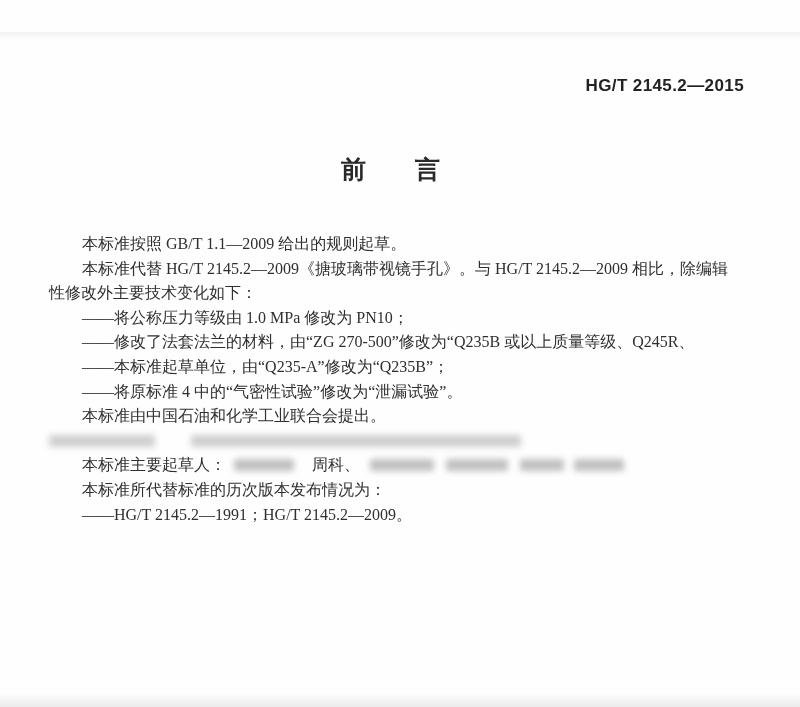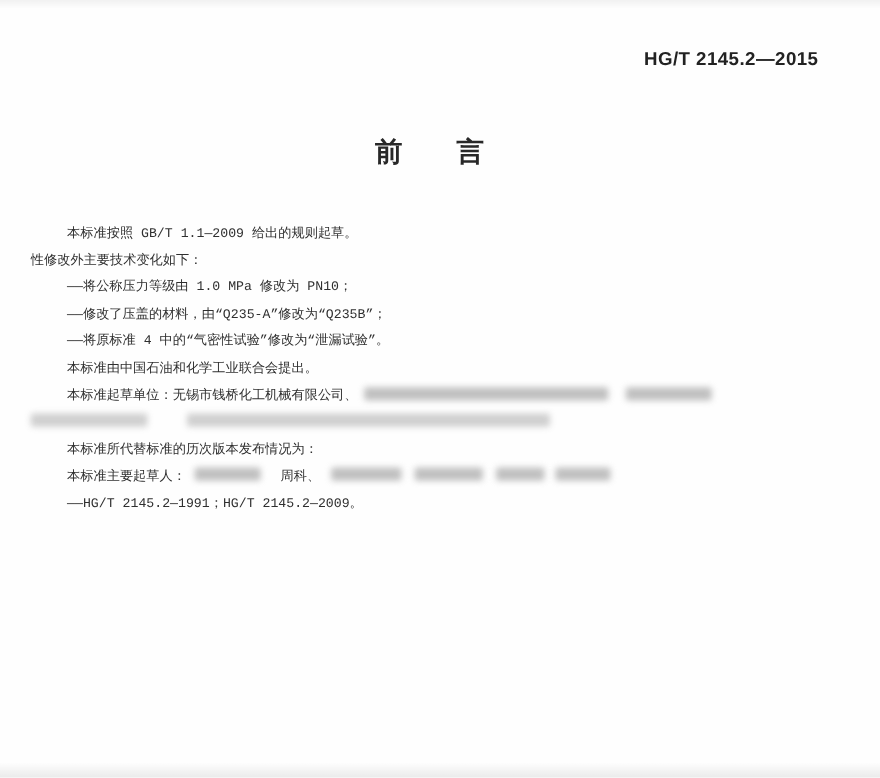--- a/index.html
+++ b/index.html
@@ -4,21 +4,21 @@
 <style>
   html, body { margin: 0; padding: 0; }
   body {
     width: 800px; height: 707px;
     background: #fefefe;
     overflow: hidden;
     position: relative;
     font-family: "Liberation Serif", "DejaVu Serif", serif;
     color: #2f2f2f;
   }
-  .page { position: absolute; inset: 0; }
+  .page { position: absolute; inset: 0; margin-top: 32px; }
   .edge-top {
     position: absolute; top: 0; left: 0; right: 0; height: 8px;
     background: linear-gradient(180deg, rgba(0,0,0,0.05), rgba(0,0,0,0));
   }
   .edge-bottom {
     position: absolute; bottom: 0; left: 0; right: 0; height: 14px;
     background: linear-gradient(0deg, rgba(0,0,0,0.08), rgba(0,0,0,0));
   }
   .doc-number {
     position: absolute; top: 44px; right: 56px;
@@ -27,22 +27,22 @@
     color: #222;
   }
   .doc-title {
     position: absolute; top: 121px; left: 0; width: 100%;
     display: flex; justify-content: center; gap: 48px;
     transform: translateX(-9px);
     font-size: 25px; font-weight: bold; color: #282828;
     letter-spacing: 1px;
   }
   .content {
-    position: absolute; top: 200px; left: 28px; width: 726px;
-    font-size: 12px; line-height: 24.6px; font-family: Liberation Mono, monospace;
+    position: absolute; top: 200px; left: 49px; width: 726px;
+    font-size: 16px; line-height: 24.6px;
   }
   .line { height: 24.6px; white-space: nowrap; }
   .indent { padding-left: 33px; }
   .flush  { padding-left: 0; }
   .cont   { padding-left: 68px; }
   .blur {
     display: inline-block; height: 12px; border-radius: 2px;
     background: #979797; filter: blur(3px); opacity: 0.6;
     vertical-align: -1px;
   }
@@ -61,26 +61,27 @@
 
   <div class="doc-number">HG/T 2145.2—2015</div>
 
   <div class="doc-title">
     <span>前</span>
     <span>言</span>
   </div>
 
   <div class="content">
     <div class="line indent"><span>本标准按照 GB/T 1.1—2009 给出的规则起草。</span></div>
+    <div class="line indent"><span>本标准代替 HG/T 2145.2—2009《搪玻璃带视镜手孔》。与 HG/T 2145.2—2009 相比，除编辑</span></div>
     <div class="line flush"><span>性修改外主要技术变化如下：</span></div>
     <div class="line indent"><span>——将公称压力等级由 1.0 MPa 修改为 PN10；</span></div>
-    <div class="line indent"><span>——修改了压盖的材料，由“Q235-A”修改为“Q235B”；</span></div>
+    <div class="line indent"><span>——修改了法套法兰的材料，由“ZG 270-500”修改为“Q235B 或以上质量等级、Q245R、</span></div>
+    <div class="line indent"><span>——本标准起草单位，由“Q235-A”修改为“Q235B”；</span></div>
     <div class="line indent"><span>——将原标准 4 中的“气密性试验”修改为“泄漏试验”。</span></div>
     <div class="line indent"><span>本标准由中国石油和化学工业联合会提出。</span></div>
-    <div class="line indent"><span>本标准起草单位：无锡市钱桥化工机械有限公司、</span><span class="blur w222 ml6"></span><span class="blur w78 ml16"></span></div>
     <div class="line flush"><span class="blur light w106"></span><span class="blur light w330 ml36"></span></div>
+    <div class="line indent"><span>本标准主要起草人：</span><span class="blur w60 ml8"></span><span class="ml18">周科、</span><span class="blur w64 ml10"></span><span class="blur w62 ml12"></span><span class="blur w44 ml12"></span><span class="blur w50 ml10"></span></div>
     <div class="line indent"><span>本标准所代替标准的历次版本发布情况为：</span></div>
-    <div class="line indent"><span>本标准主要起草人：</span><span class="blur w60 ml8"></span><span class="ml18">周科、</span><span class="blur w64 ml10"></span><span class="blur w62 ml12"></span><span class="blur w44 ml12"></span><span class="blur w50 ml10"></span></div>
     <div class="line indent"><span>——HG/T 2145.2—1991；HG/T 2145.2—2009。</span></div>
   </div>
 
   <div class="edge-bottom"></div>
 </div>
 
 </body></html>

